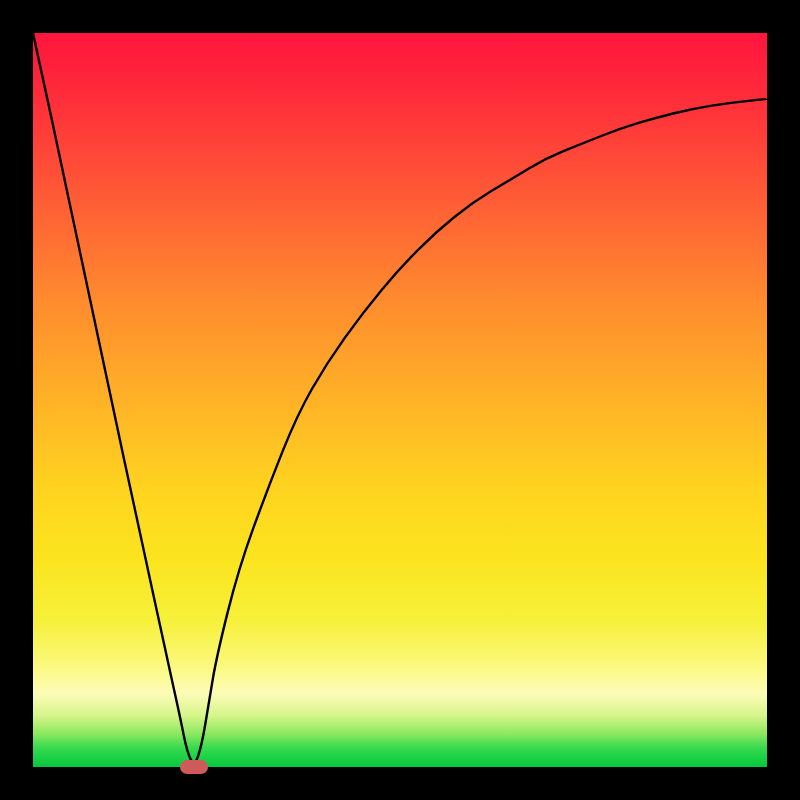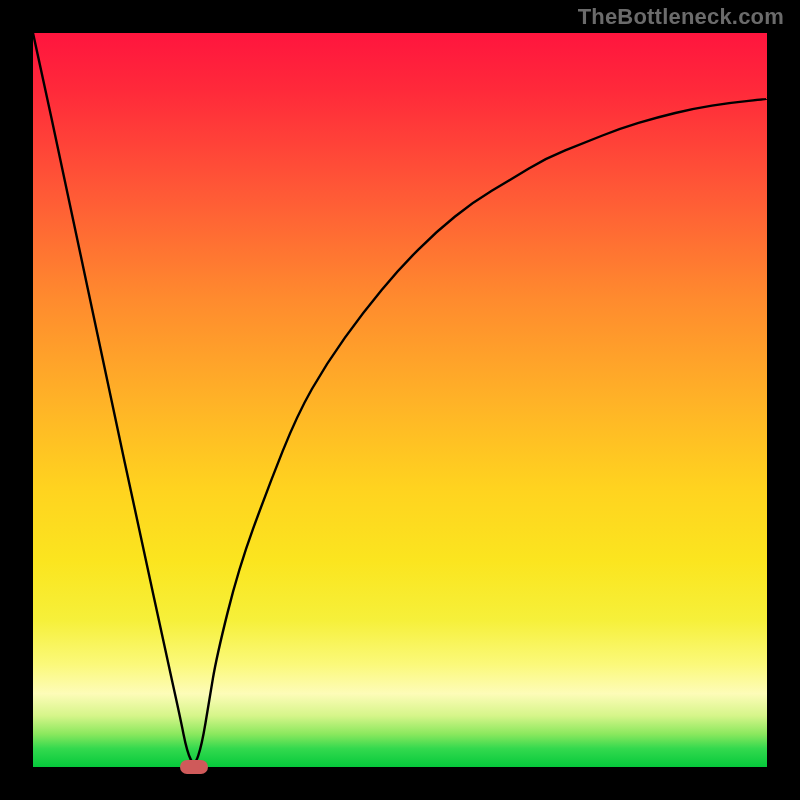--- a/index.html
+++ b/index.html
@@ -68,21 +68,20 @@
     border-radius: 8px;
     z-index: 6;
     transform: translate(-50%, -50%);
   }
 </style>
 </head>
 <body>
 
 <div class="frame">
 
-  <div class="watermark">TheBottleneck.com</div>
 
   <div class="plot-area"></div>
 
   <svg class="curve" viewBox="0 0 734 734" preserveAspectRatio="none">
     <path id="curve-path" d="M 0.00 0.00 Q 0.00 0.00 18.35 84.41 Q 36.70 168.82 55.05 256.90 Q 73.40 344.98 91.75 429.39 Q 110.10 513.80 121.11 565.18 Q 132.12 616.56 139.46 649.59 Q 146.80 682.62 150.47 700.97 Q 154.14 719.32 157.81 726.66 Q 161.48 734.00 165.15 722.99 Q 168.82 711.98 172.49 689.96 Q 176.16 667.94 179.83 645.92 Q 183.50 623.90 194.51 579.86 Q 205.52 535.82 220.20 495.45 Q 234.88 455.08 249.56 418.38 Q 264.24 381.68 278.92 355.99 Q 293.60 330.30 311.95 304.61 Q 330.30 278.92 348.65 256.90 Q 367.00 234.88 385.35 216.53 Q 403.70 198.18 422.05 183.50 Q 440.40 168.82 458.75 157.81 Q 477.10 146.80 495.45 135.79 Q 513.80 124.78 532.15 117.44 Q 550.50 110.10 568.85 102.76 Q 587.20 95.42 605.55 89.91 Q 623.90 84.41 642.25 80.00 Q 660.60 75.60 678.95 72.67 Q 697.30 69.73 715.65 67.90 T 734.00 66.06" fill="none" stroke="#000" stroke-width="2.4"></path>
   </svg>
 
   <div class="marker" id="marker" style="left: 194.48px; top: 767px;"></div>
 
 </div>

